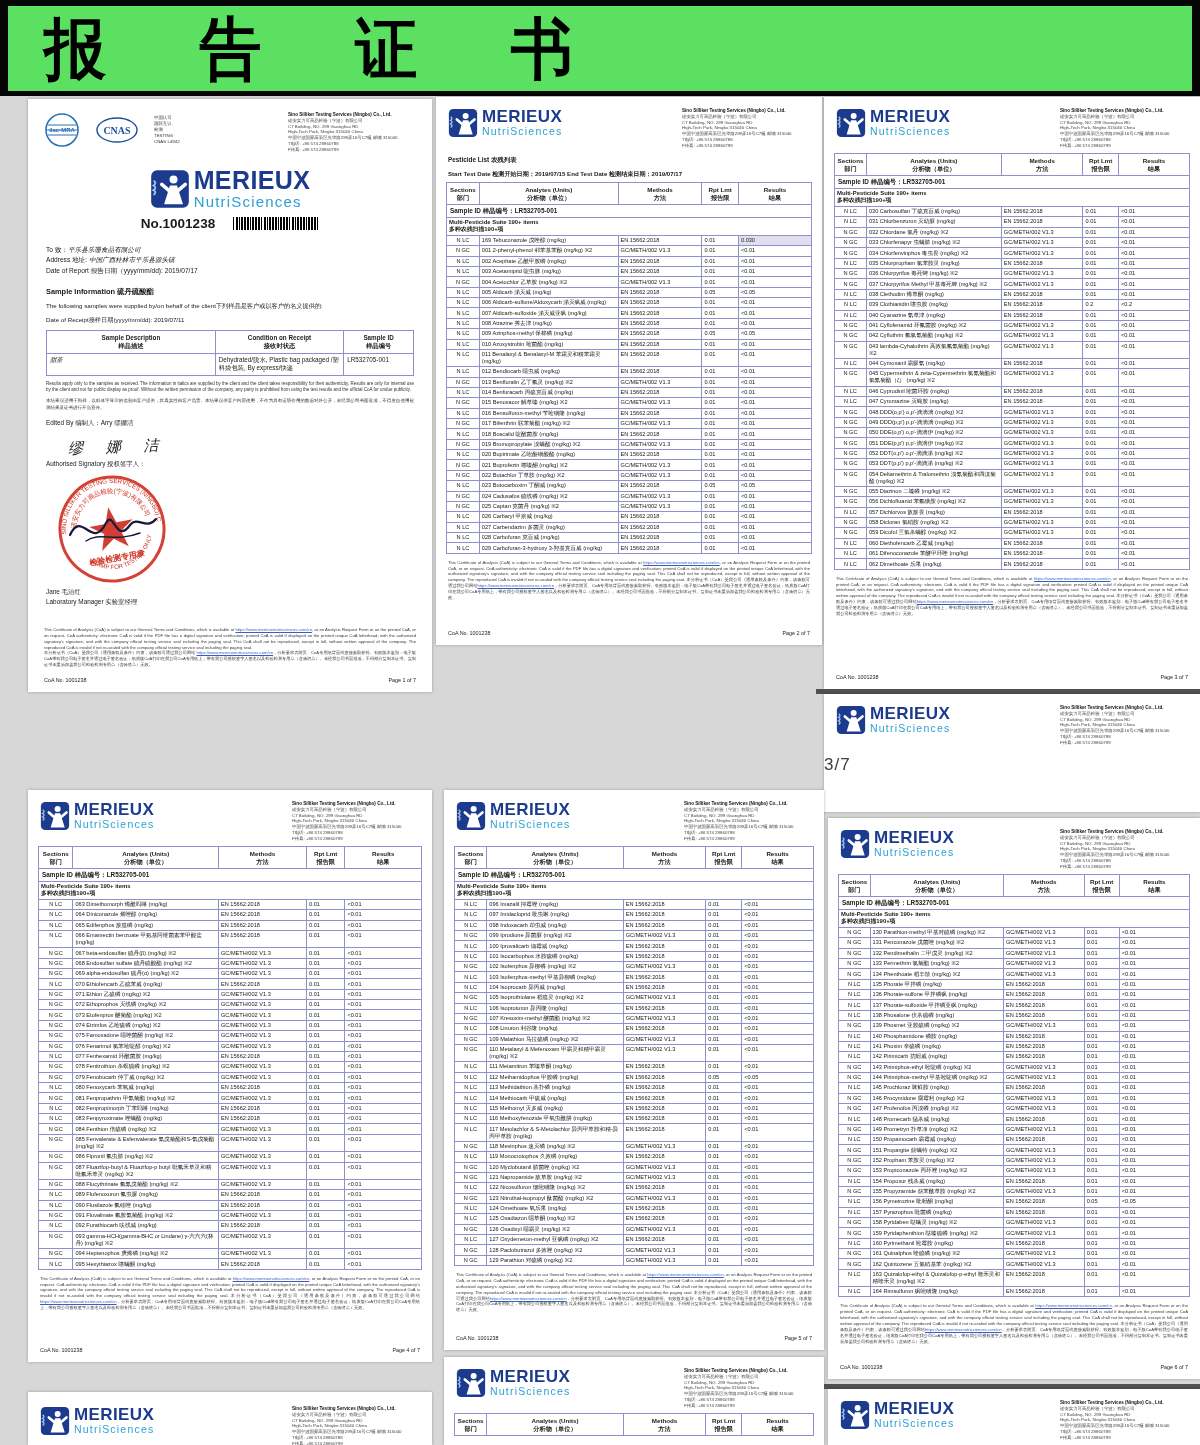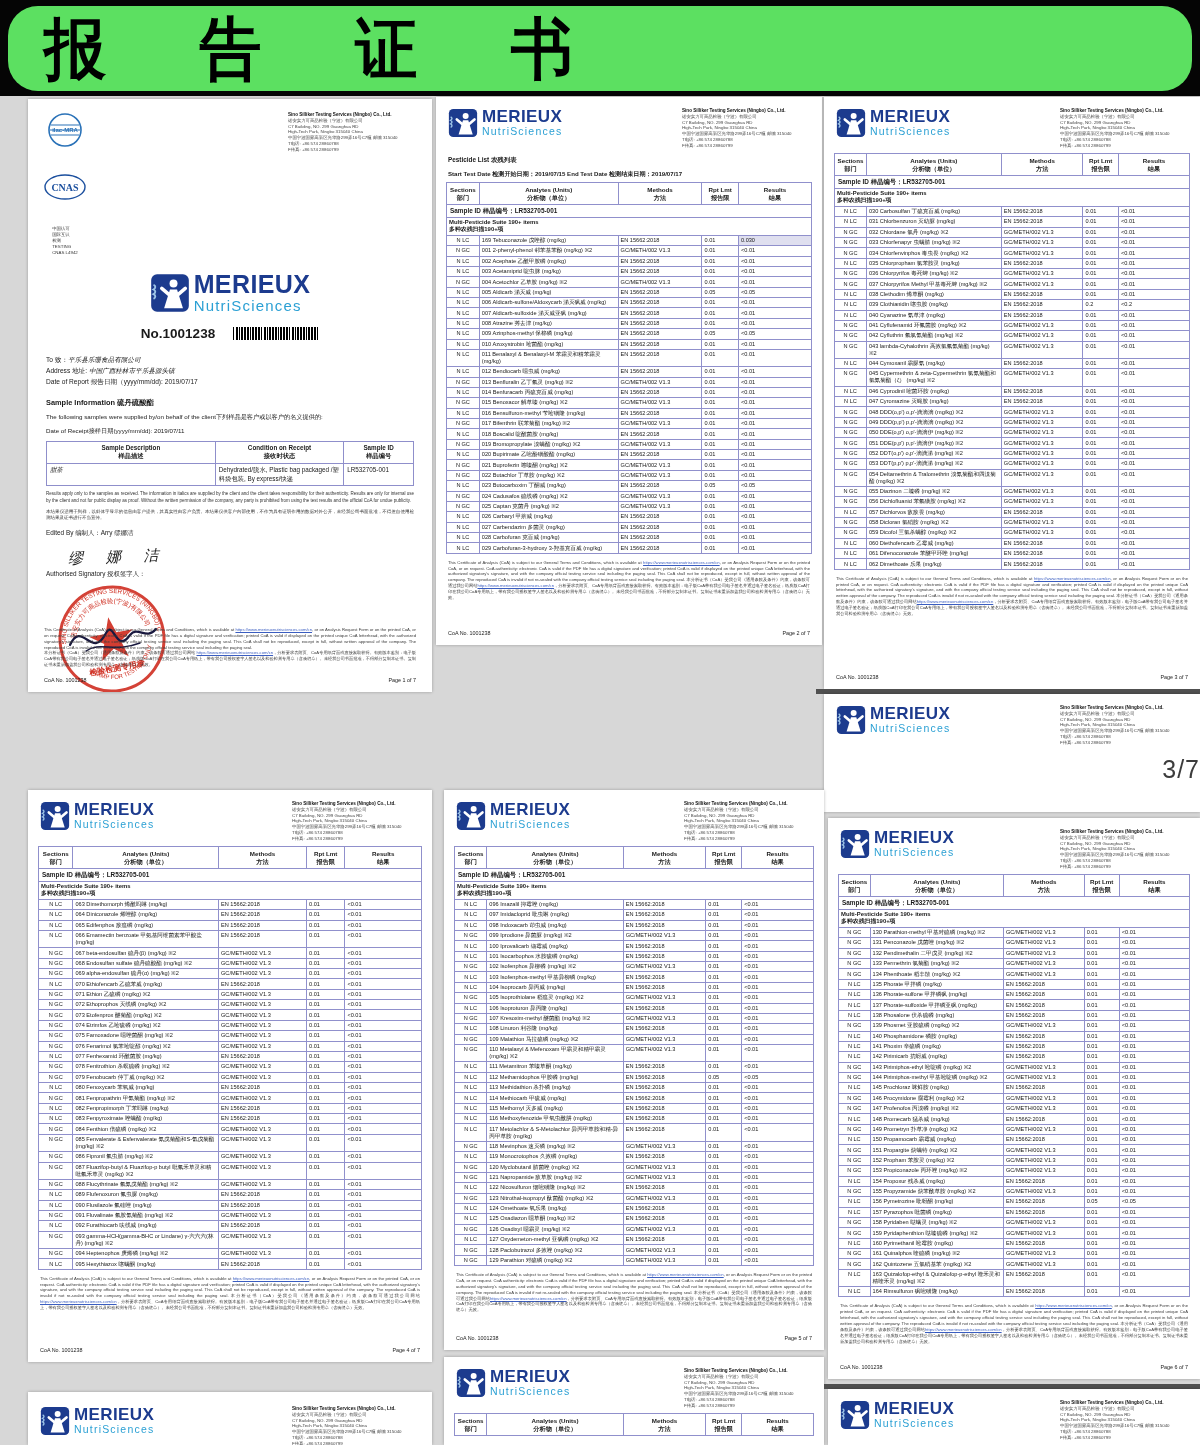--- a/index.html
+++ b/index.html
@@ -1,19 +1,19 @@
 <!DOCTYPE html>
 <html><head>
 <meta charset="utf-8">
 <style>
   html,body{margin:0;padding:0;}
   body{width:1200px;height:1445px;position:relative;background:#d7d7d7;font-family:"Liberation Sans",sans-serif;color:#1a1a1a;overflow:hidden;}
   
   .banner{position:absolute;top:0;left:0;width:1200px;height:96px;background:#050505;box-sizing:border-box;padding:6px 8px 5px 8px;}
-  .banner-inner{width:100%;height:100%;background:#5ce061;display:flex;align-items:center;border-radius:30px;}
+  .banner-inner{width:100%;height:100%;background:#5ce061;display:flex;align-items:center;}
   .banner-title{font-family:"DejaVu Serif",serif;font-weight:900;font-size:62px;color:#000;letter-spacing:36px;padding-left:36px;transform:scaleY(1.08);white-space:nowrap;}
   
   .stitch{position:absolute;background:#505050;}
   
   .page{position:absolute;background:#fff;overflow:hidden;box-shadow:0 0 3px rgba(0,0,0,.28);box-sizing:border-box;}
   .dochead{display:flex;justify-content:space-between;align-items:flex-start;padding:11px 12px 2px 12px;}
   .mlogo{display:flex;align-items:center;gap:4px;}
   .mtext .l1{font-weight:bold;color:#1c3b8e;font-size:17px;letter-spacing:.4px;line-height:1;}
   .mtext .l2{color:#2ba0d4;font-size:10.5px;letter-spacing:1.2px;line-height:1.15;}
   .company{width:128px;font-size:4.4px;line-height:1.3;color:#444;}
@@ -26,44 +26,44 @@
   .row-suite td{font-weight:bold;white-space:pre-line;font-size:5.9px;}
   td.c-sec{text-align:center;}
   td.hl{background:#dfdfef;}
   .plist{font-weight:bold;font-size:6.4px;margin:6px 0 0 12px;}
   .dates{font-weight:bold;font-size:6.1px;margin:5px 0 2px 12px;}
   .disc{font-size:4.2px;line-height:1.4;color:#3a3a3a;margin:6px 12px 0 12px;text-align:justify;}
   .link{color:#3a5dc0;text-decoration:underline;}
   .pfoot{position:absolute;bottom:9px;left:12px;right:12px;display:flex;justify-content:space-between;font-size:5.4px;color:#222;}
   
   .p1head{display:flex;justify-content:space-between;align-items:flex-start;padding:13px 16px 0 16px;}
-  .accred{display:flex;gap:22px;align-items:center;flex-direction:column;}
+  .accred{display:flex;gap:16px;align-items:center;}
   .accred-text{font-size:4.4px;line-height:1.35;color:#333;}
   .p1logo{display:flex;justify-content:center;margin-top:16px;}
   .p1logo .l1{font-size:25px;}
   .p1logo .l2{font-size:15px;}
   .p1title{text-align:center;font-weight:bold;font-size:13.5px;margin-top:12px;}
-  .p1no{display:flex;justify-content:center;align-items:center;gap:18px;margin-top:12px;}
+  .p1no{display:flex;justify-content:center;align-items:center;gap:18px;margin-top:5px;}
   .p1no .no{font-weight:bold;font-size:13.5px;}
   .barcode{width:86px;height:13px;background:repeating-linear-gradient(90deg,#000 0 1.4px,#fff 1.4px 2.6px,#000 2.6px 4.6px,#fff 4.6px 5.6px);}
   .clientblock{margin:14px 0 0 18px;font-size:6.6px;line-height:1.65;}
   .ital{font-style:italic;}
   .sampletitle{font-weight:bold;font-size:7.4px;margin:10px 0 0 18px;}
   .suppline{font-size:6.2px;margin:5px 18px 0 18px;}
   table.sampletab{border-collapse:collapse;table-layout:fixed;width:calc(100% - 36px);margin:5px 18px 0 18px;border:1.6px solid #6d6dc2;}
   .sampletab th,.sampletab td{border:0.8px solid #8f8fcb;font-size:6.3px;line-height:1.3;padding:2.5px 3px;vertical-align:top;}
   .sampletab th{font-weight:bold;text-align:center;white-space:pre-line;}
   .notes{font-size:4.5px;line-height:1.4;color:#333;margin:5px 18px 0 18px;text-align:justify;}
   .lineitem{font-size:6.4px;margin:8px 0 0 18px;}
   .editsig{font-family:"DejaVu Serif",serif;font-style:italic;font-size:15px;letter-spacing:9px;margin:5px 0 0 40px;transform:rotate(-2deg);color:#1e1e1e;}
   .stampwrap{position:relative;width:112px;height:112px;margin:4px 0 0 28px;}
   .p1disc{position:absolute;left:16px;right:16px;bottom:24px;font-size:4.2px;line-height:1.4;color:#3a3a3a;text-align:justify;}
   .p1foot{position:absolute;bottom:9px;left:16px;right:16px;display:flex;justify-content:space-between;font-size:5.4px;}
   
-  .p37{font-size:25px;color:#3c3c3c;text-align:right;margin-top:8px;letter-spacing:1px;}
+  .p37{font-size:17px;color:#3c3c3c;text-align:left;margin-top:8px;letter-spacing:1px;}
 </style>
 </head>
 <body>
 
 <div class="banner">
   <div class="banner-inner">
     <div class="banner-title">报 告 证 书</div>
   </div>
 </div>
 

